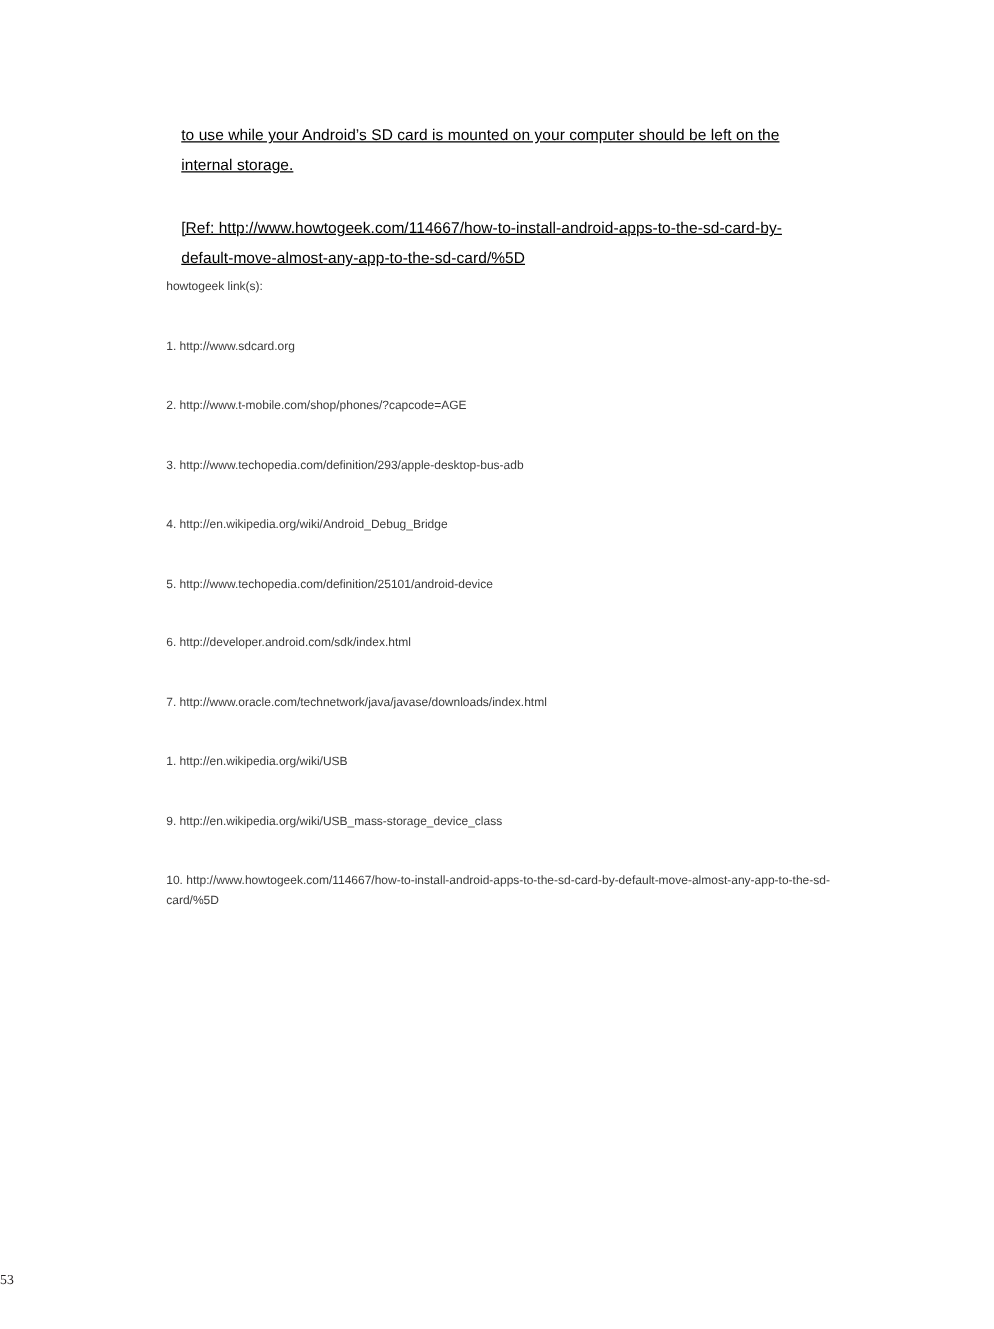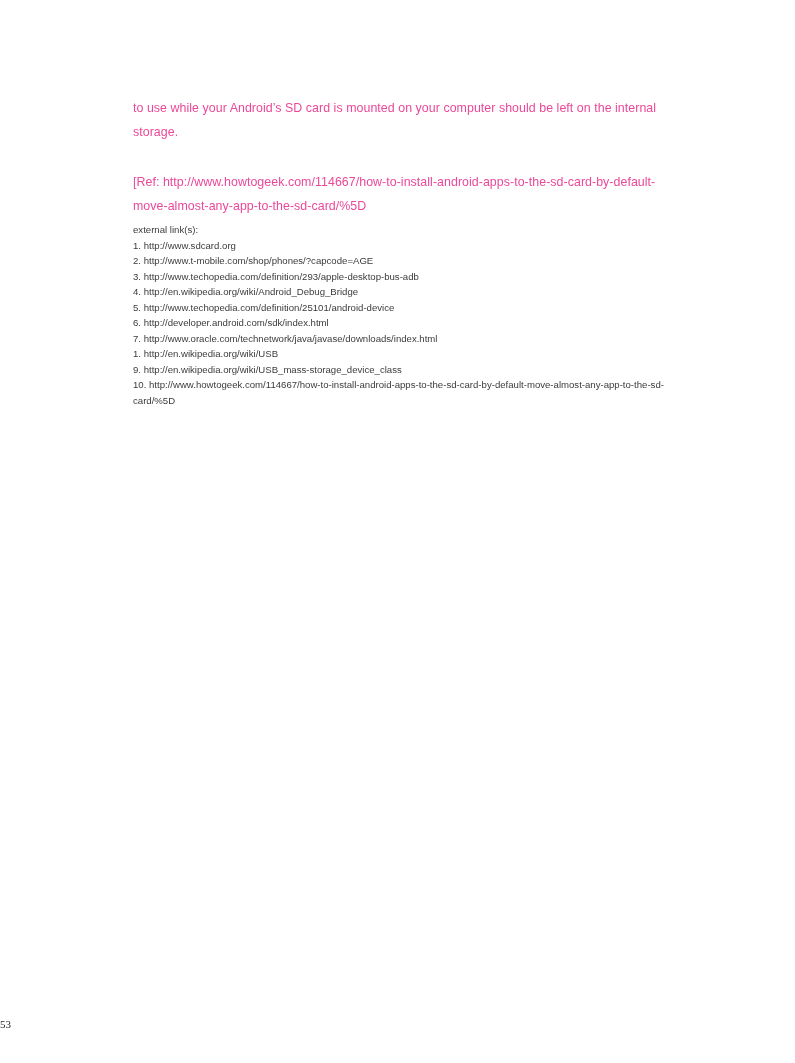--- a/index.html
+++ b/index.html
@@ -26,23 +26,24 @@
   }
   .content {
     position: absolute;
     left: 133px;
     top: 96px;
     width: 534px;
   }
   .body-para {
     font-size: 12.4px;
     line-height: 24px;
-    color: #ec4899;
-    margin: 0 0 0 0;
+    color: #000000;
+    margin: 0 0 0 12px;
     letter-spacing: 0.05px;
+    text-decoration: underline;
   }
   .body-para.second {
     margin-top: 26px;
   }
   .links-block {
     position: absolute;
     left: 133px;
     top: 222px;
     width: 540px;
   }
@@ -50,20 +51,21 @@
     font-size: 9.6px;
     line-height: 15.5px;
     color: #3b3b3b;
     margin-bottom: 0px;
   }
   .link-line {
     font-size: 9.6px;
     line-height: 15.5px;
     color: #3b3b3b;
     white-space: normal;
+    margin-top: 32px;
   }
   .page-number {
     position: absolute;
     left: 0;
     top: 1018px;
     width: 795px;
     text-align: left;
     font-size: 11px;
     color: #231f20;
     font-family: "Liberation Serif", serif;
@@ -73,21 +75,21 @@
 <body>
 
 <div class="page">
 
   <div class="content">
     <p class="body-para">to use while your Android’s SD card is mounted on your computer should be left on the internal storage.</p>
     <p class="body-para second">[Ref: http://www.howtogeek.com/114667/how-to-install-android-apps-to-the-sd-card-by-default-move-almost-any-app-to-the-sd-card/%5D</p>
   </div>
 
   <div class="links-block">
-    <div class="links-title">external link(s):</div>
+    <div class="links-title">howtogeek link(s):</div>
     <div class="link-line">1. http://www.sdcard.org</div>
     <div class="link-line">2. http://www.t-mobile.com/shop/phones/?capcode=AGE</div>
     <div class="link-line">3. http://www.techopedia.com/definition/293/apple-desktop-bus-adb</div>
     <div class="link-line">4. http://en.wikipedia.org/wiki/Android_Debug_Bridge</div>
     <div class="link-line">5. http://www.techopedia.com/definition/25101/android-device</div>
     <div class="link-line">6. http://developer.android.com/sdk/index.html</div>
     <div class="link-line">7. http://www.oracle.com/technetwork/java/javase/downloads/index.html</div>
     <div class="link-line">1. http://en.wikipedia.org/wiki/USB</div>
     <div class="link-line">9. http://en.wikipedia.org/wiki/USB_mass-storage_device_class</div>
     <div class="link-line">10. http://www.howtogeek.com/114667/how-to-install-android-apps-to-the-sd-card-by-default-move-almost-any-app-to-the-sd-card/%5D</div>

